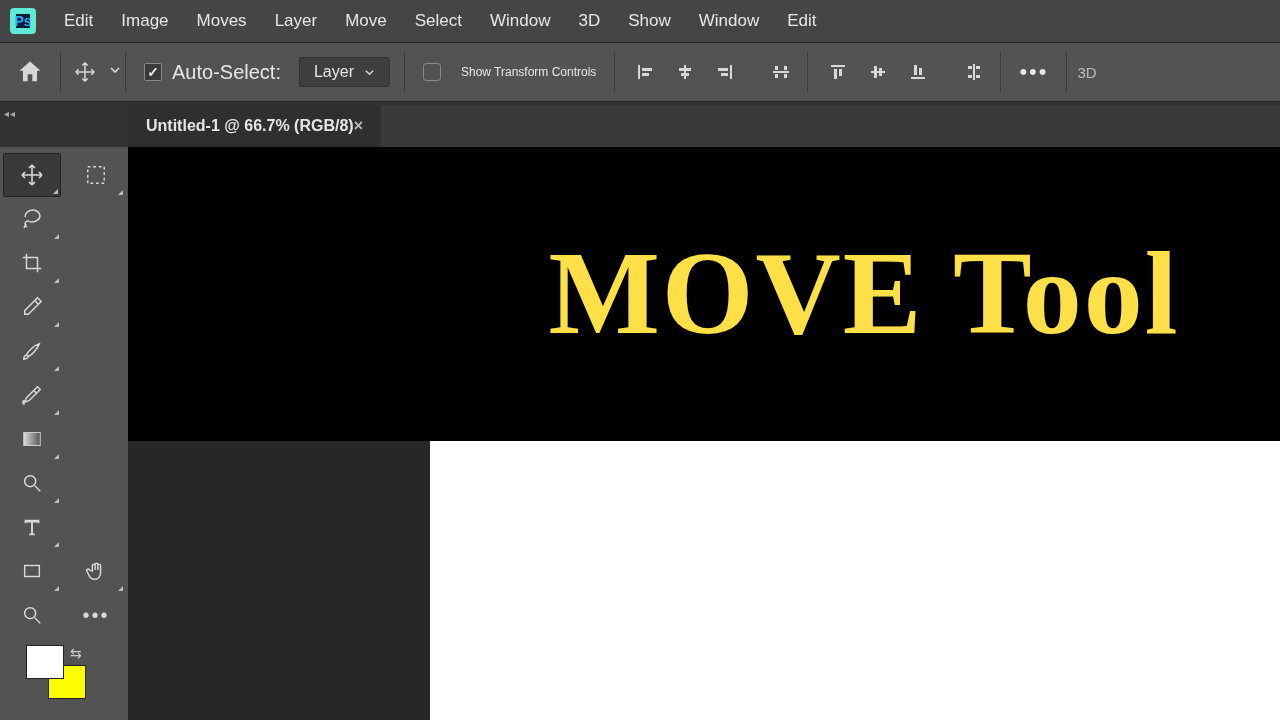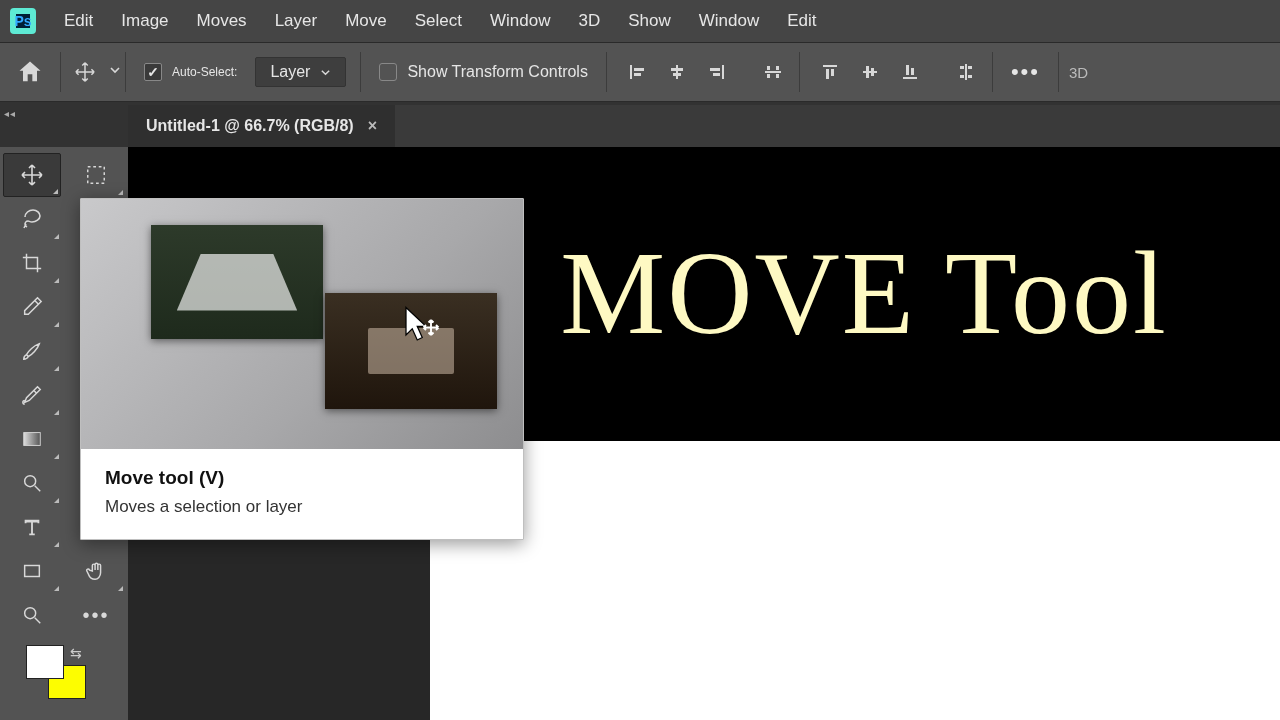--- a/index.html
+++ b/index.html
@@ -10,55 +10,55 @@
   .menubar { height: 42px; background: #454545; display: flex; align-items: center; padding-left: 10px; color: #e6e6e6; font-size: 17px; }
   .ps-logo { width: 26px; height: 26px; background: #001e36; color: #31a8ff; border-radius: 4px; display: flex; align-items: center; justify-content: center; font-weight: 700; font-size: 14px; margin-right: 14px; border: 6px solid #5eead4; }
   .menu-item { padding: 0 14px; cursor: default; }
 
   
   .optbar { height: 60px; background: #535353; display: flex; align-items: center; color: #e6e6e6; border-top: 1px solid #2a2a2a; border-bottom: 1px solid #2a2a2a; }
   .home-icon { width: 60px; height: 60px; display: flex; align-items: center; justify-content: center; }
   .vline { width: 1px; height: 40px; background: #3c3c3c; }
   .opt-move { width: 48px; display: flex; align-items: center; justify-content: center; position: relative; }
   .opt-chev { width: 16px; height: 16px; }
-  .autoselect { display: flex; align-items: center; gap: 10px; padding: 0 18px; font-size: 12px; }
+  .autoselect { display: flex; align-items: center; gap: 10px; padding: 0 18px; font-size: 20px; }
   .checkbox { width: 18px; height: 18px; border: 1px solid #888; border-radius: 2px; background: #3a3a3a; display: flex; align-items: center; justify-content: center; }
   .checkbox.checked::after { content: "✓"; color: #e6e6e6; font-size: 14px; font-weight: bold; }
   .dropdown { border: 1px solid #333; background: #3e3e3e; padding: 5px 14px; border-radius: 2px; display: flex; align-items: center; gap: 10px; font-size: 16px; }
-  .showtransform { display: flex; gap: 10px; padding: 0 18px; font-size: 16px; }
+  .showtransform { display: flex; align-items: center; gap: 20px; padding: 0 18px; font-size: 12px; }
   .checkbox-empty { width: 18px; height: 18px; border: 1px solid #888; border-radius: 3px; }
   .align-group { display: flex; align-items: center; gap: 20px; padding: 0 20px; }
   .ic { width: 20px; height: 20px; }
   .ellipsis { padding: 0 18px; font-size: 22px; letter-spacing: 2px; }
   .three-d { padding: 0 10px; font-size: 15px; color: #bbb; }
 
   
   .tabrow { height: 42px; background: #3a3a3a; display: flex; align-items: center; position: absolute; left: 128px; top: 105px; right: 0; }
-  .doc-tab-area { display: flex; align-items: center; height: 100%; background: #2f2f2f; padding: 0 18px; color: #e6e6e6; font-size: 16px; font-weight: 600; gap: 14px; }
+  .doc-tab-area { display: flex; align-items: center; height: 100%; background: #2f2f2f; padding: 0 18px; color: #e6e6e6; font-size: 16px; font-weight: 600; }
   .tab-close { font-size: 16px; color: #bbb; }
 
   
   .collapse-handle { position: absolute; left: 4px; top: 108px; color: #aaa; font-size: 10px; letter-spacing: 1px; }
 
   
   .toolbar { position: absolute; left: 0; top: 147px; width: 128px; background: #535353; height: 573px; padding-top: 6px; }
   .tool-grid { display: grid; grid-template-columns: 1fr 1fr; }
   .tool-cell { width: 58px; height: 44px; margin: 0 auto; display: flex; align-items: center; justify-content: center; position: relative; border-radius: 2px; }
   .tool-cell.active { background: #3a3a3a; border: 1px solid #222; }
   .flyout-tri { position: absolute; right: 2px; bottom: 2px; width: 0; height: 0; border-left: 5px solid transparent; border-bottom: 5px solid #bbb; }
   .swatch-area { position: relative; width: 70px; height: 60px; margin-left: 26px; margin-top: 8px; }
   .swatch-fg { position: absolute; left: 0; top: 0; width: 38px; height: 34px; background: #ffffff; border: 1px solid #222; }
   .swatch-bg { position: absolute; left: 22px; top: 20px; width: 38px; height: 34px; background: #fdfd00; border: 1px solid #222; }
   .swap-arrow { position: absolute; left: 44px; top: 0; color: #ccc; font-size: 14px; }
 
   
   .canvas-area { position: absolute; left: 128px; top: 147px; right: 0; bottom: 0; background: #272727; }
   .black-band { position: absolute; left: 0; top: 0; right: 0; height: 294px; background: #000; display: flex; align-items: center; justify-content: center; }
   .white-area { position: absolute; left: 302px; top: 294px; right: 0; bottom: 0; background: #ffffff; }
-  .move-title { color: #fef9c3; font-family: "Comic Sans MS", "Marker Felt", cursive; font-size: 118px; font-weight: 400; letter-spacing: 2px; white-space: nowrap; padding-left: 320px; }
+  .move-title { color: #fde047; font-family: "Comic Sans MS", "Marker Felt", cursive; font-size: 118px; font-weight: 700; letter-spacing: 2px; white-space: nowrap; padding-left: 320px; }
 
   
   .tooltip-card { position: absolute; left: 80px; top: 198px; width: 444px; background: #ffffff; border: 1px solid #bfbfbf; box-shadow: 0 4px 18px rgba(0,0,0,0.4); border-radius: 1px; z-index: 50; }
   .tooltip-preview { height: 250px; background: linear-gradient(135deg, #c9c9cb 0%, #a8a8aa 60%, #8d8d8f 100%); position: relative; }
   .preview-img1 { position: absolute; left: 70px; top: 26px; width: 172px; height: 114px; background: linear-gradient(#2d3a2a, #1e2a1c); box-shadow: 0 2px 8px rgba(0,0,0,0.5); display:flex; align-items:center; justify-content:center; }
   .preview-img1::after { content:""; width:70%; height:50%; background: rgba(255,255,255,0.65); clip-path: polygon(0 100%, 100% 100%, 80% 0, 20% 0); }
   .preview-img2 { position: absolute; left: 244px; top: 94px; width: 172px; height: 116px; background: linear-gradient(#3a2f22, #1f150c); box-shadow: 0 2px 8px rgba(0,0,0,0.5); display:flex; align-items:center; justify-content:center; }
   .preview-img2::after { content:""; width:50%; height:40%; background: rgba(220,200,180,0.5); border-radius:2px; }
   .preview-cursor { position: absolute; left: 320px; top: 106px; color: #fff; font-size: 18px; }
   .tooltip-text { padding: 18px 24px 22px; }
@@ -302,32 +302,14 @@
     </div>
   </div>
 
   <div class="canvas-area">
     <div class="black-band">
       <div class="move-title">MOVE Tool</div>
     </div>
     <div class="white-area"></div>
   </div>
 
-  <div class="tooltip-card">
-    <div class="tooltip-preview">
-      <div class="preview-img1"></div>
-      <div class="preview-img2"></div>
-      <div class="preview-cursor">
-        <svg viewBox="0 0 32 32" width="40" height="40">
-          <path d="M4 2l0 22 5-5 4 9 4-2-4-9 7 0z" fill="#fff" stroke="#000" stroke-width="1"></path>
-          <g stroke="#fff" stroke-width="1.5">
-              <path d="M24 12v12M18 18h12M24 12l-2 2M24 12l2 2M24 24l-2-2M24 24l2-2M18 18l2-2M18 18l2 2M30 18l-2-2M30 18l-2 2"></path>
-            </g>
-        </svg>
-      </div>
-    </div>
-    <div class="tooltip-text">
-      <div class="tooltip-title">Move tool (V)</div>
-      <div class="tooltip-desc">Moves a selection or layer</div>
-    </div>
-  </div>
 
 </div>
 
 </body></html>

